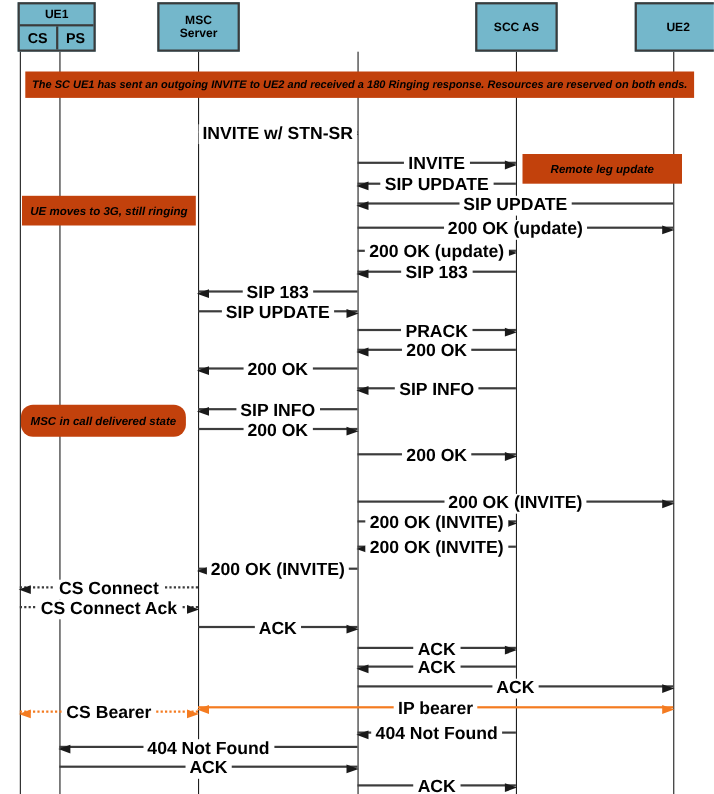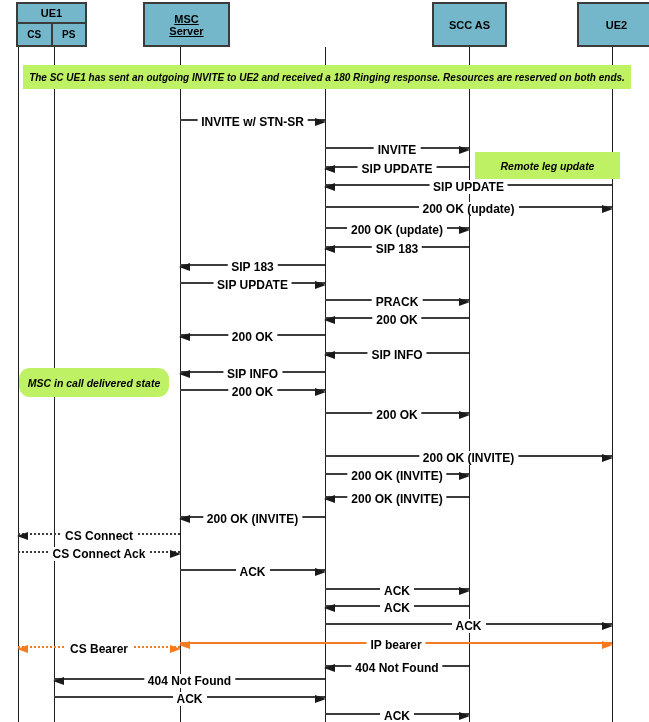--- a/index.html
+++ b/index.html
@@ -8,54 +8,54 @@
     position:relative;width:649px;height:722px;background:#fff;overflow:hidden;
     font-family:"Liberation Sans",sans-serif;color:#000;
   }
   
   .actor{
     position:absolute;top:2px;height:45px;background:#74b7cb;border:2px solid #3b3b3b;
     display:flex;align-items:center;justify-content:center;text-align:center;
     font-weight:bold;font-size:11px;line-height:12px;z-index:2;
   }
   .actor .narrow{display:inline-block;max-width:48px;}
-  #actor-msc{left:143px;width:87px;text-decoration:underline;}
+  #actor-msc{left:143px;width:75px;}
   #actor-imcn{left:288px;width:75px;font-size:10.5px;}
   #actor-scc{left:432px;width:75px;}
   #actor-ue2{left:577px;width:79px;}
   
   #actor-ue1{position:absolute;left:1px;top:2px;width:71px;height:45px;border:2px solid #3b3b3b;background:#74b7cb;z-index:2;margin-left:15px;}
   #actor-ue1 .hdr{height:20px;border-bottom:2px solid #3b3b3b;display:flex;align-items:center;justify-content:center;font-weight:bold;font-size:11px;}
   #actor-ue1 .subs{display:flex;height:21px;}
-  #actor-ue1 .subs .sub{flex:1;display:flex;align-items:center;justify-content:center;font-weight:bold;font-size:10px;}
+  #actor-ue1 .subs .sub{flex:1;display:flex;align-items:center;justify-content:center;font-weight:bold;font-size:13px;}
   #actor-ue1 .subs .sub:first-child{border-right:2px solid #3b3b3b;}
   
   .lifeline{position:absolute;top:47px;height:675px;width:1px;background:#1f1f1f;z-index:1;}
   
   .note{
-    position:absolute;background:#bef264;z-index:2;
+    position:absolute;background:#c2410c;z-index:2;
     display:flex;align-items:center;justify-content:center;text-align:center;
     font-weight:bold;font-style:italic;font-size:10.5px;
   }
   #banner{left:23px;top:65px;width:608px;height:24px;font-size:10px;white-space:nowrap;}
-  #note-remote{left:475px;top:140px;width:145px;height:27px;margin-top:12px;}
+  #note-remote{left:475px;top:140px;width:145px;height:27px;}
   #note-3g{left:20px;top:178px;width:158px;height:27px;}
   #note-msc{left:19px;top:368px;width:150px;height:29px;border-radius:11px;}
   
   .msg{position:absolute;height:0;border-top:2px solid #3c3c3c;z-index:3;}
   .msg.dotted{border-top-style:dotted;}
   .msg.orange{border-top-color:#f47b20;}
   .head{position:absolute;width:0;height:0;top:-3.5px;
         border-top:4.5px solid transparent;border-bottom:4.5px solid transparent;}
   .head.right{right:-1px;border-left:11px solid #1a1a1a;}
   .head.left{left:-1px;border-right:11px solid #1a1a1a;}
   .msg.orange .head.right{border-left-color:#f47b20;}
   .msg.orange .head.left{border-right-color:#f47b20;}
   .lbl{position:absolute;left:50%;top:1px;transform:translate(-50%,-50%);
-       background:#fff;padding:0 4px;font-weight:bold;font-size:12px;white-space:nowrap;}
+       background:#fff;padding:0 4px;font-weight:bold;font-size:16px;white-space:nowrap;}
 </style>
 </head>
 <body>
 
 <div id="stage">
 
   <div id="actor-ue1">
     <div class="hdr">UE1</div>
     <div class="subs">
       <div class="sub">CS</div>
@@ -69,20 +69,21 @@
   <div class="actor" id="actor-scc">
     <span>SCC AS</span>
   </div>
   <div class="actor" id="actor-ue2">
     <span>UE2</span>
   </div>
 
   <div class="note" id="banner">The SC UE1 has sent an outgoing INVITE to UE2 and received a 180 Ringing response. Resources are reserved on both ends.</div>
 
   <div class="note" id="note-remote">Remote leg update</div>
+  <div class="note" id="note-3g">UE moves to 3G, still ringing</div>
   <div class="note" id="note-msc">MSC in call delivered state</div>
 
 <div class="lifeline" style="left: 18px;"></div>
     <div class="lifeline" style="left: 54px;"></div>
     <div class="lifeline" style="left: 180px;"></div>
     <div class="lifeline" style="left: 325px;"></div>
     <div class="lifeline" style="left: 469px;"></div>
     <div class="lifeline" style="left: 612px;"></div>
     <div class="msg" style="left: 180px; top: 119px; width: 145px;">
       <span class="head right"></span>

